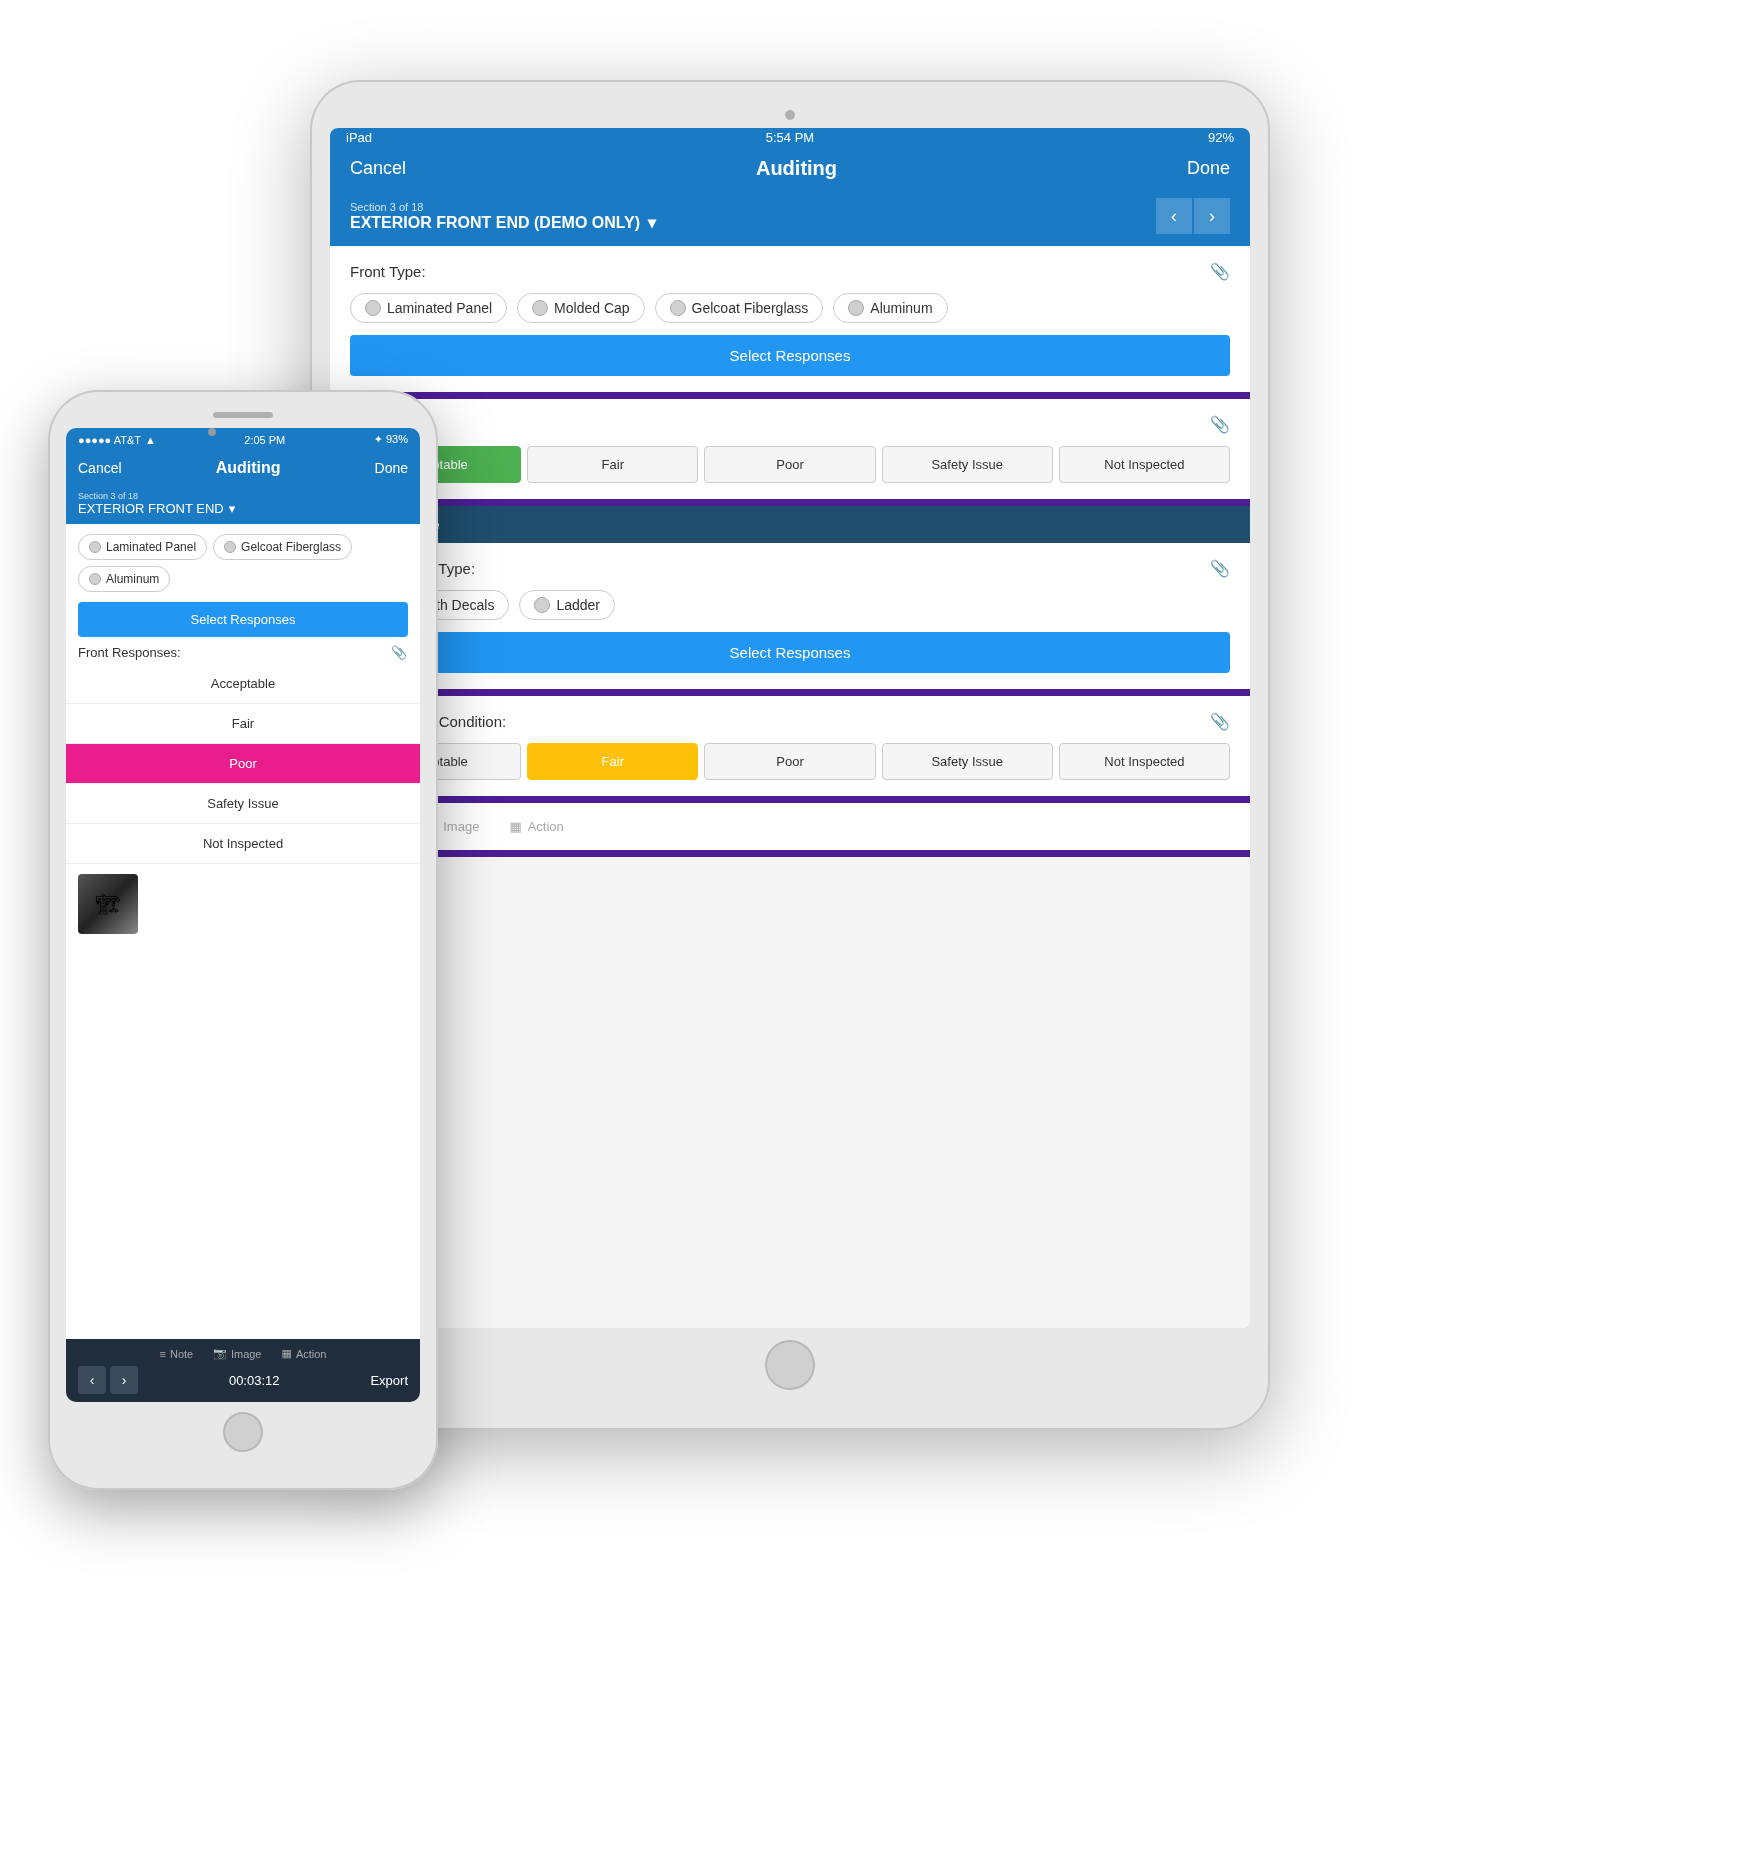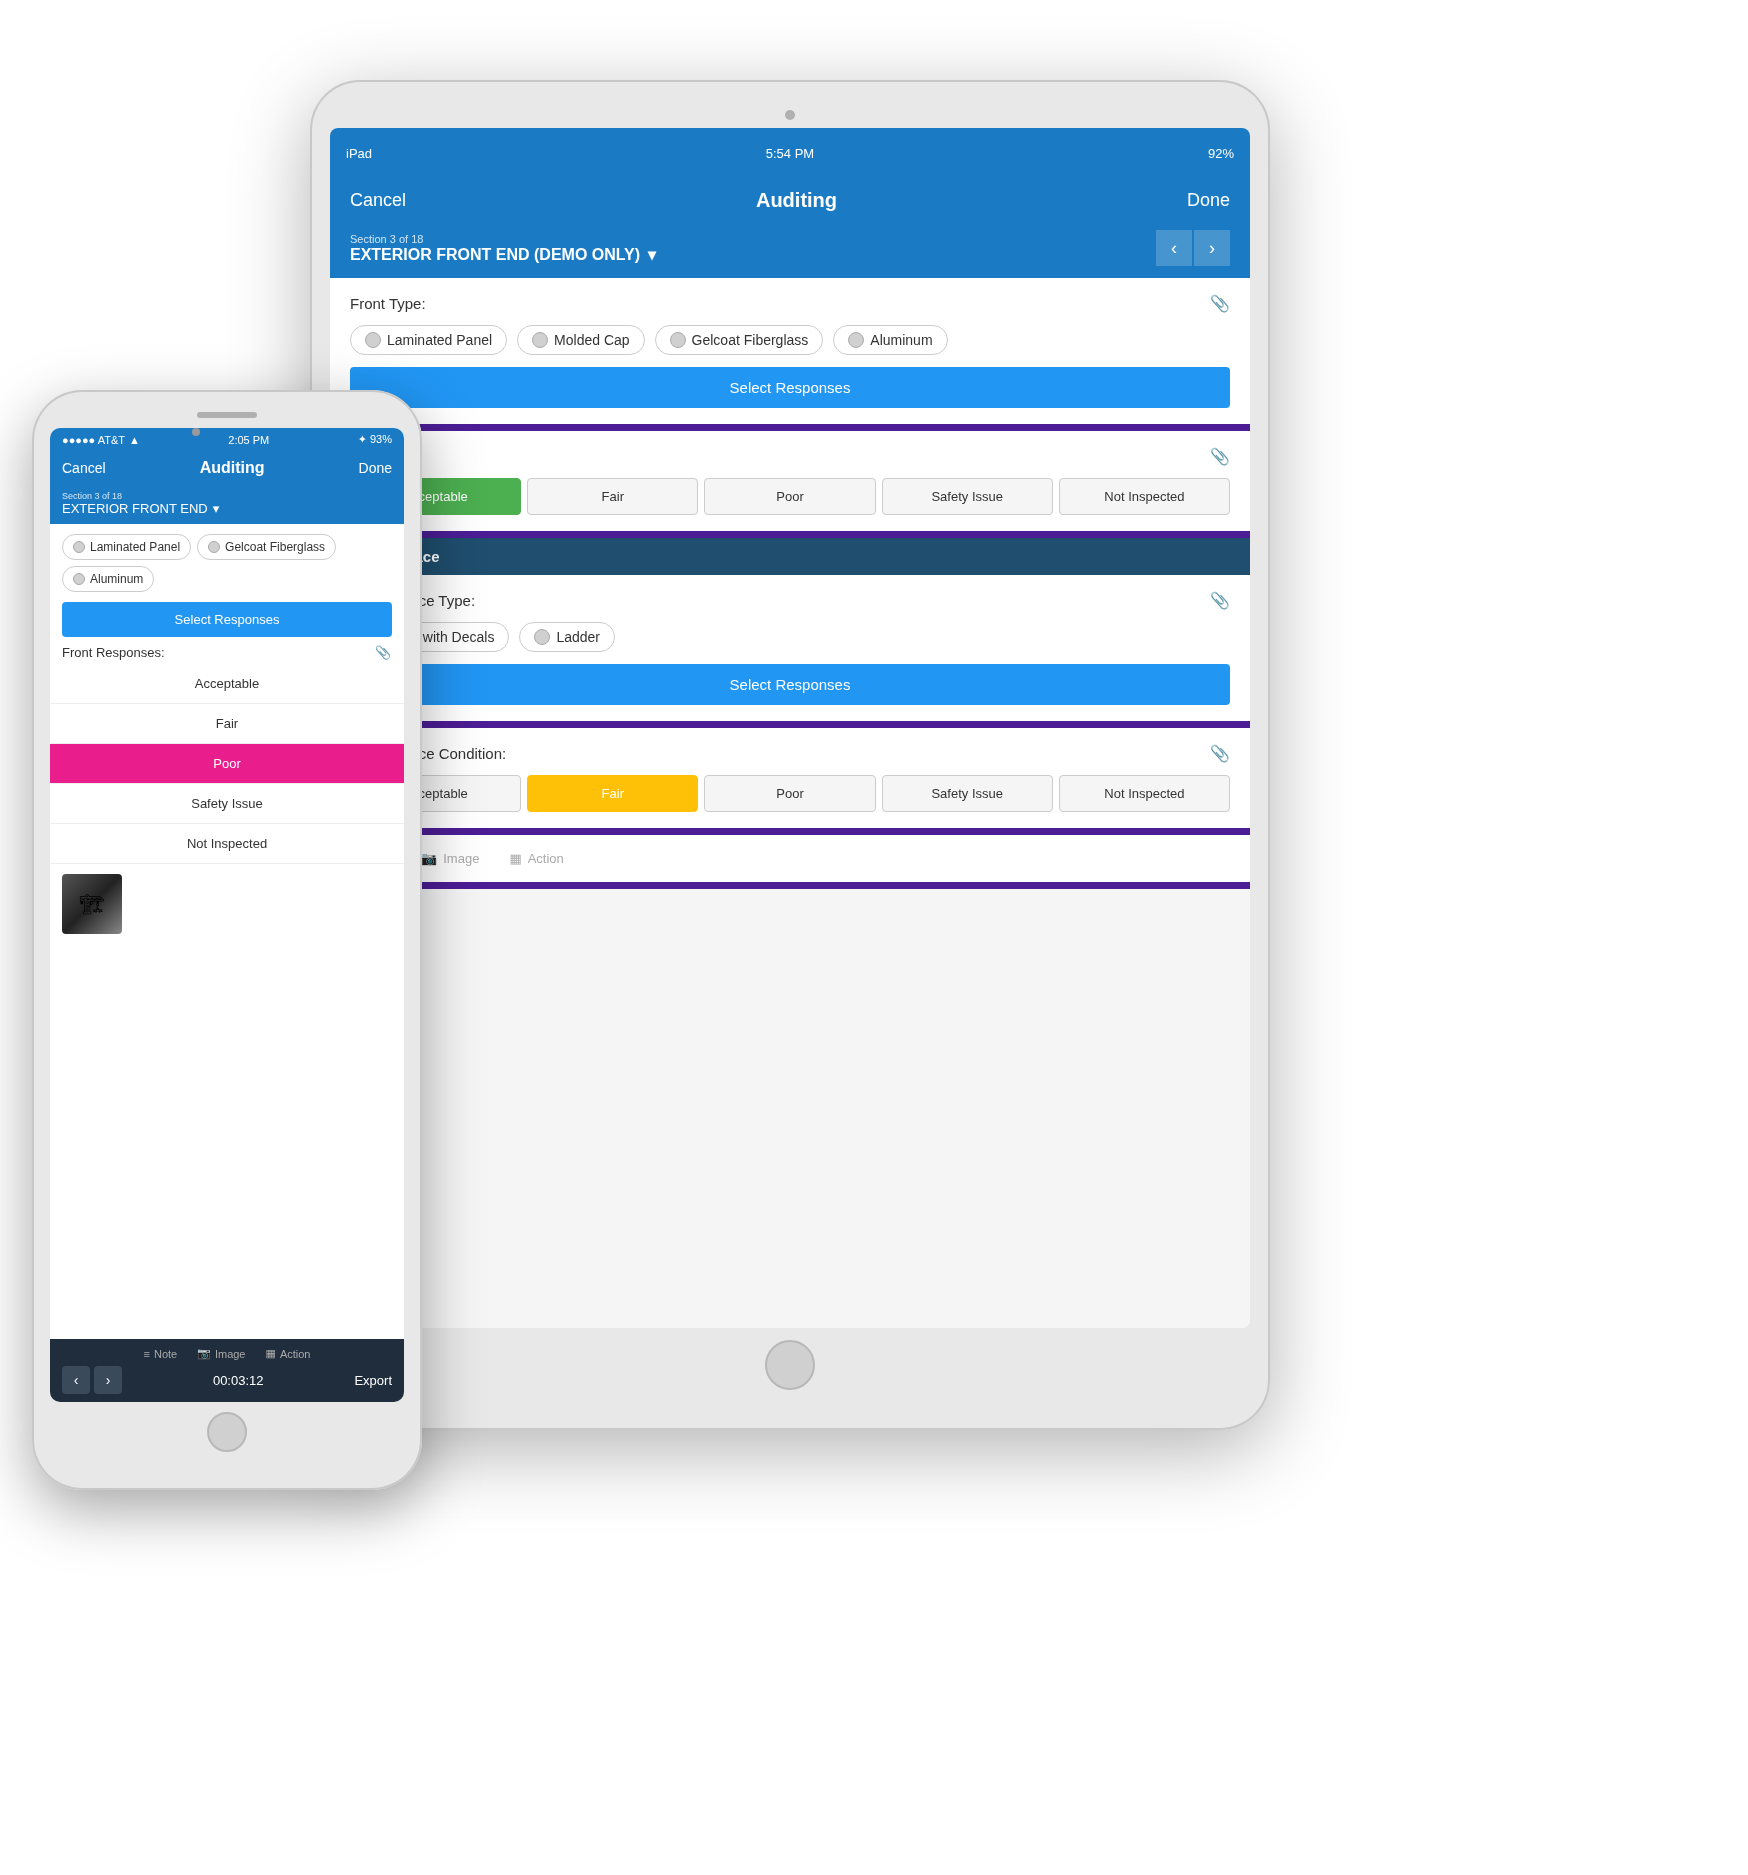--- a/index.html
+++ b/index.html
@@ -62,21 +62,21 @@
       background: #d0d0d0;
       border: 2px solid #b8b8b8;
       margin-top: 12px;
     }
 
     
     .ipad-status-bar {
       background: #1a7bc4;
       color: white;
       font-size: 13px;
-      padding: 18px 16px;
+      padding: 2px 16px;
       display: flex;
       justify-content: space-between;
       align-items: flex-end;
     }
 
     
     .ipad-nav-bar {
       background: #1a7bc4;
       color: white;
       padding: 10px 20px;
@@ -270,21 +270,21 @@
 
     .preview-btn {
       font-size: 15px;
       color: white;
       cursor: pointer;
     }
 
     
     .iphone-outer {
       position: absolute;
-      left: 32px;
+      left: 48px;
       top: 390px;
       width: 390px;
       height: 1100px;
       background: #e8e8e8;
       border-radius: 50px;
       box-shadow: 0 20px 60px rgba(0,0,0,0.35), inset 0 0 0 2px #c8c8c8;
       display: flex;
       flex-direction: column;
       align-items: center;
       padding: 22px 18px 38px;

